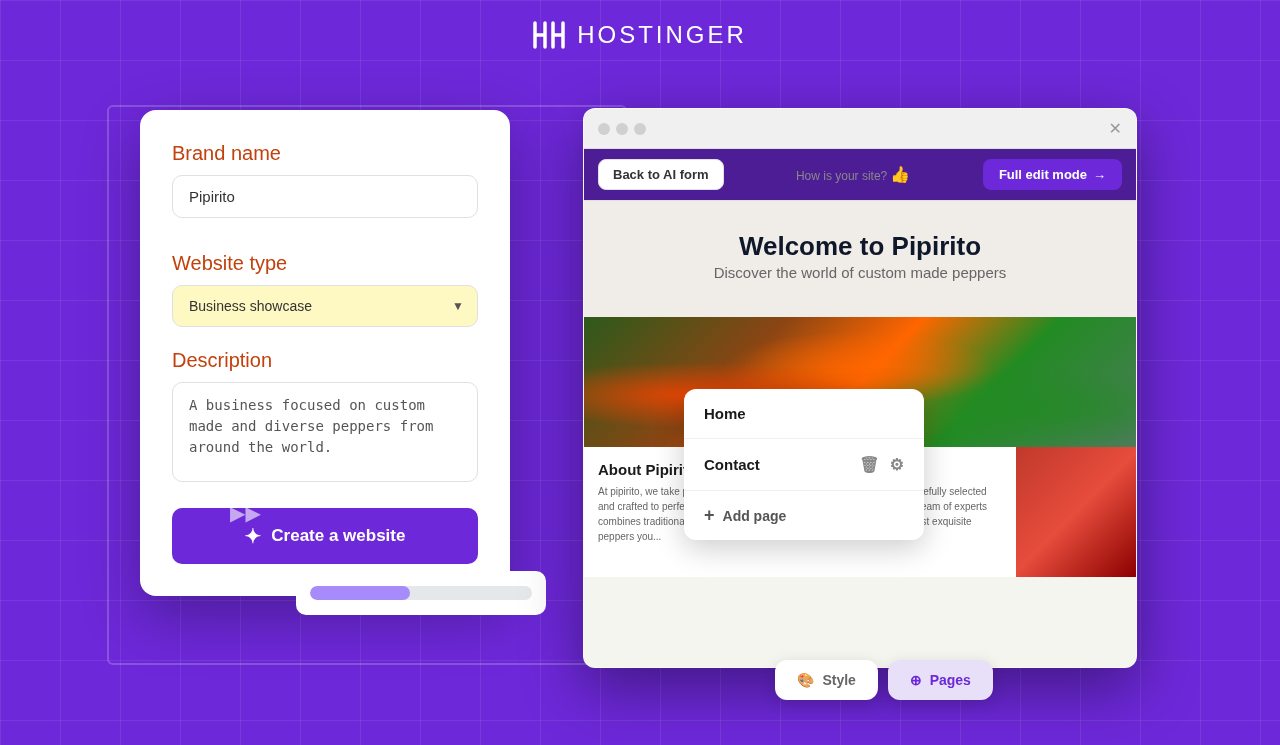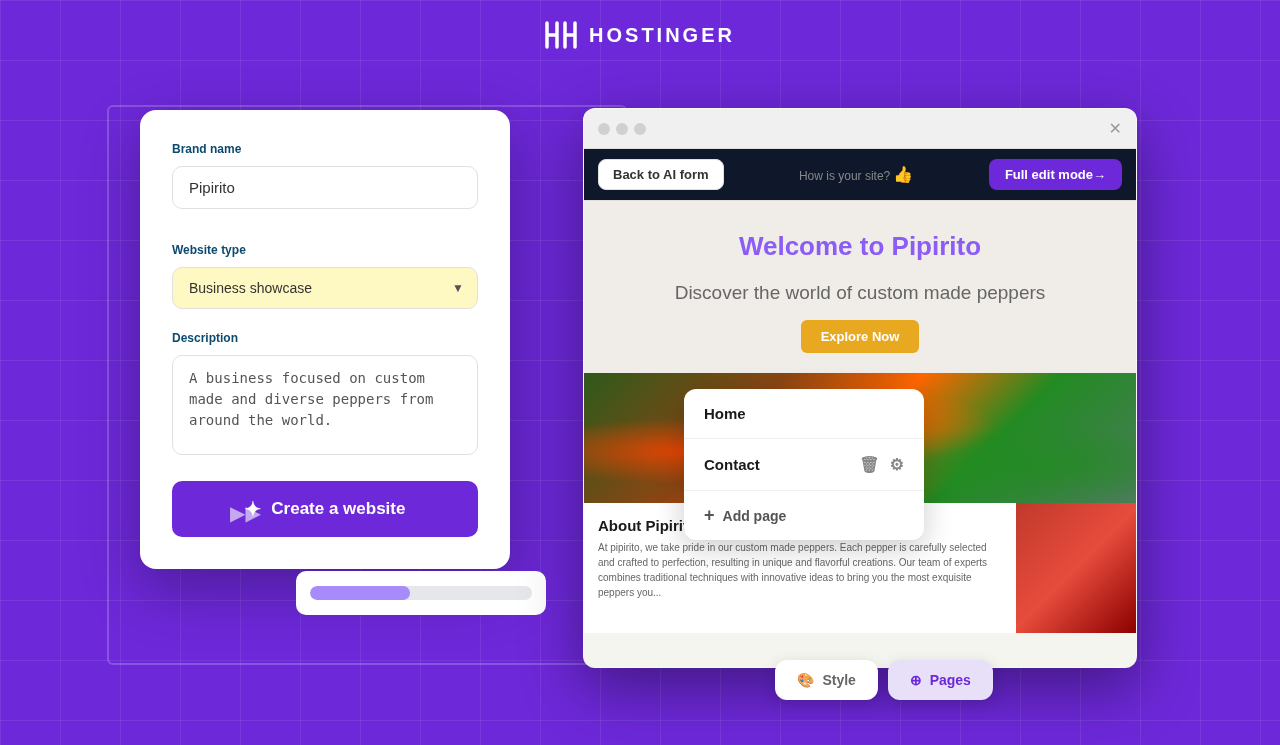--- a/index.html
+++ b/index.html
@@ -29,42 +29,42 @@
       top: 0;
       left: 0;
       right: 0;
       height: 70px;
       display: flex;
       align-items: center;
       justify-content: center;
     }
     .logo-text {
       color: white;
-      font-size: 20px;
-      font-weight: 700;
+      font-size: 24px;
+      font-weight: 400;
       letter-spacing: 3px;
       text-transform: uppercase;
     }
 
     
     .form-panel {
       position: absolute;
       top: 110px;
       left: 140px;
       width: 370px;
       background: white;
       border-radius: 16px;
       padding: 32px;
       box-shadow: 0 20px 60px rgba(0,0,0,0.3);
     }
 
     .field-label {
-      font-size: 12px;
-      font-weight: 700;
-      color: #0c4a6e;
+      font-size: 20px;
+      font-weight: 400;
+      color: #c2410c;
       margin-bottom: 10px;
     }
 
     .field-input {
       width: 100%;
       border: 1.5px solid #e0e0e0;
       border-radius: 10px;
       padding: 12px 16px;
       font-size: 15px;
       color: #333;
@@ -206,21 +206,21 @@
       background: #d0d0d0;
     }
     .browser-close {
       color: #999;
       font-size: 16px;
       cursor: pointer;
     }
 
     
     .browser-toolbar {
-      background: #0f172a;
+      background: #4c1d95;
       padding: 10px 14px;
       display: flex;
       align-items: center;
       gap: 10px;
       border-bottom: 1px solid #e0e0e0;
     }
     .back-ai-btn {
       background: white;
       border: 1.5px solid #e0e0e0;
       border-radius: 8px;
@@ -244,42 +244,43 @@
       background: #6d28d9;
       color: white;
       border: none;
       border-radius: 8px;
       padding: 8px 16px;
       font-size: 13px;
       font-weight: 700;
       cursor: pointer;
       display: flex;
       align-items: center;
+      gap: 6px;
       white-space: nowrap;
     }
 
     
     .site-preview {
       overflow: hidden;
       height: calc(100% - 86px);
     }
 
     .hero-section {
       background: #f0ede8;
       text-align: center;
       padding: 30px 20px 20px;
     }
     .hero-title {
       font-size: 26px;
       font-weight: 900;
-      color: #8b5cf6;
-      margin-bottom: 20px;
+      color: #0f172a;
+      margin-bottom: 2px;
     }
     .hero-subtitle {
-      font-size: 19px;
+      font-size: 15px;
       color: #666;
       margin-bottom: 16px;
     }
     .explore-btn {
       background: #e8a820;
       color: white;
       border: none;
       border-radius: 6px;
       padding: 9px 20px;
       font-size: 13px;
@@ -494,21 +495,20 @@
       <span>Full edit mode</span>
       <span>→</span>
     </button>
   </div>
 
   <div class="site-preview">
 
     <div class="hero-section">
       <h1 class="hero-title">Welcome to Pipirito</h1>
       <p class="hero-subtitle">Discover the world of custom made peppers</p>
-      <button class="explore-btn">Explore Now</button>
     </div>
 
     <div class="hero-image">
       <div class="veggie-overlay"></div>
     </div>
 
     <div class="nav-dropdown">
       <div class="nav-item">
         <span>Home</span>
       </div>

